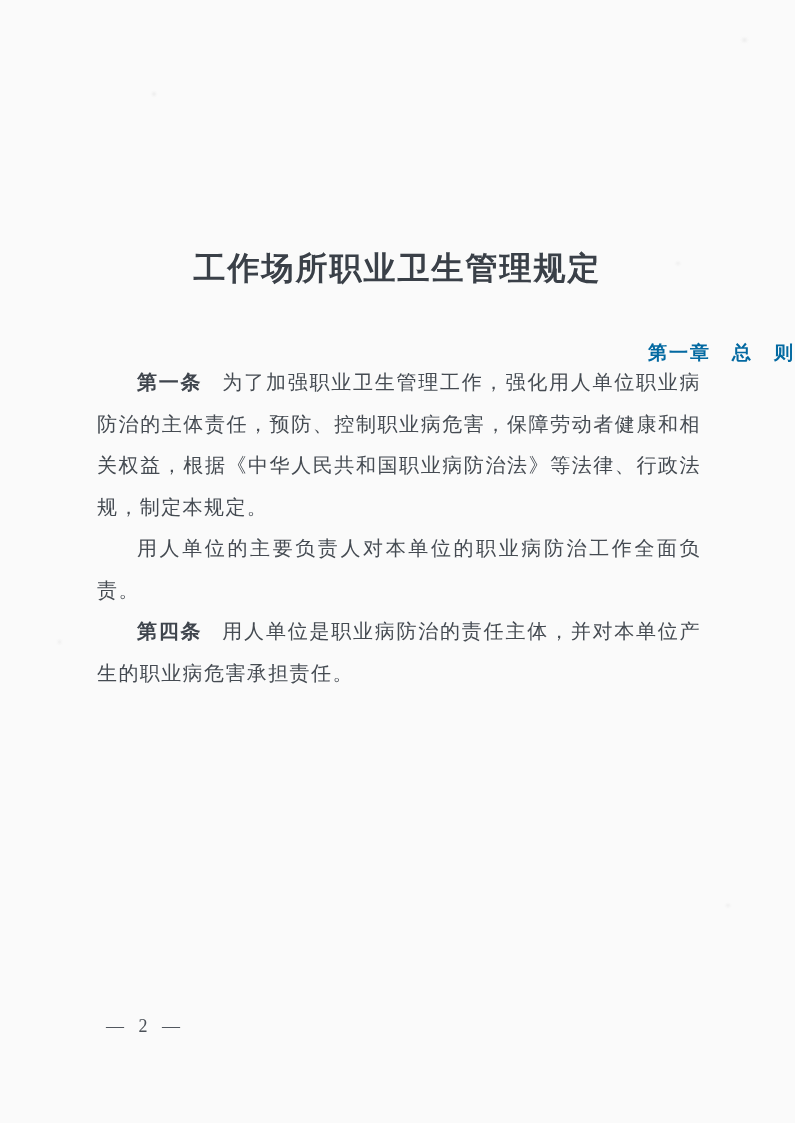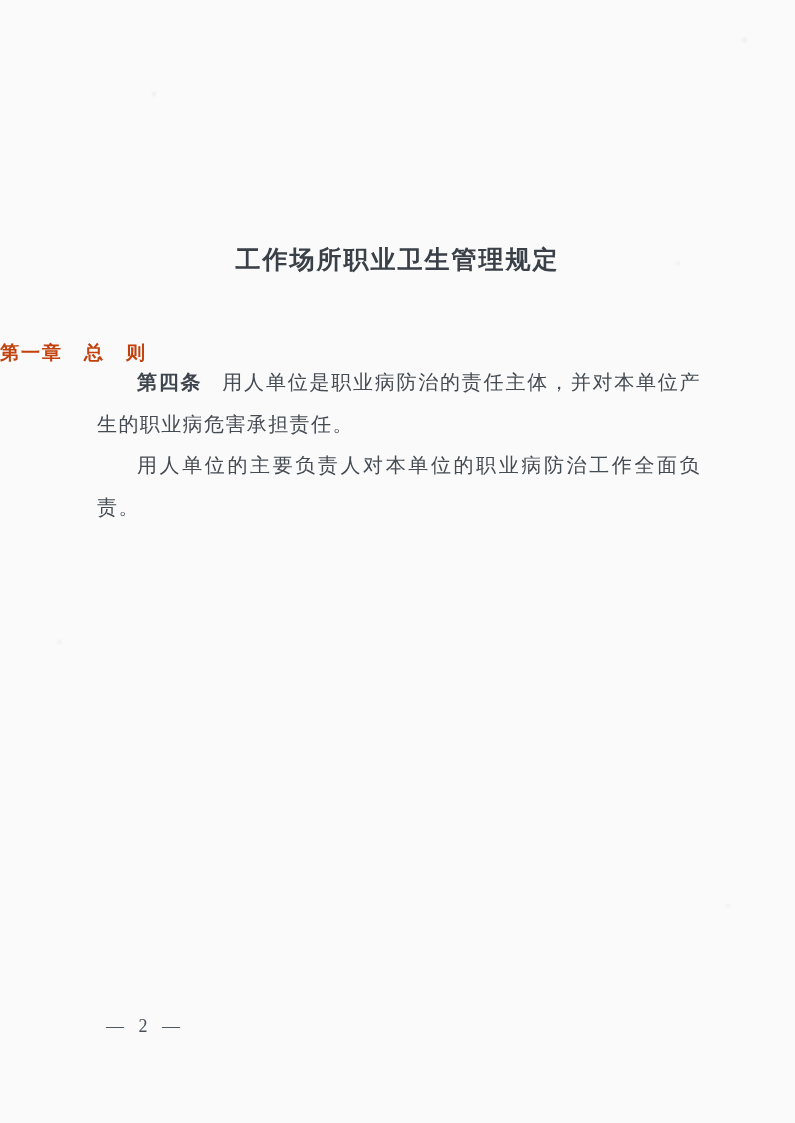--- a/index.html
+++ b/index.html
@@ -23,36 +23,36 @@
     border-radius: 50%;
     background: #ededed;
     filter: blur(1px);
   }
   .doc-title {
     position: absolute;
     top: 226px;
     left: 0;
     right: 0;
     text-align: center;
-    font-size: 25px;
+    font-size: 32px;
     font-weight: bold;
     letter-spacing: 2px;
     color: #3a4048;
     font-family: Liberation Mono, monospace;
   }
   .chapter-heading {
     position: absolute;
     top: 324px;
     left: 0;
     right: 0;
-    text-align: left;
+    text-align: right;
     font-size: 19px;
     font-weight: bold;
     letter-spacing: 2px;
-    color: #c2410c;
+    color: #0369a1;
     font-family: "Liberation Sans", "DejaVu Sans", sans-serif;
   }
   .body-block {
     position: absolute;
     top: 362px;
     left: 97px;
     width: 604px;
     font-size: 20px;
     line-height: 41.5px;
     letter-spacing: 1.4px;
@@ -89,19 +89,20 @@
   <div class="speck" style="left:152px; top:92px; width:4px; height:4px;"></div>
   <div class="speck" style="left:676px; top:262px; width:4px; height:3px;"></div>
   <div class="speck" style="left:58px; top:640px; width:3px; height:4px;"></div>
   <div class="speck" style="left:726px; top:904px; width:4px; height:3px;"></div>
 
   <h1 class="doc-title">工作场所职业卫生管理规定</h1>
 
   <h2 class="chapter-heading">第一章　总　则</h2>
 
   <div class="body-block">
+    <p><b class="article-lead">第一条</b><span>为了加强职业卫生管理工作，强化用人单位职业病防治的主体责任，预防、控制职业病危害，保障劳动者健康和相关权益，根据《中华人民共和国职业病防治法》等法律、行政法规，制定本规定。</span></p>
+    <p><b class="article-lead"></b><span>用人单位的主要负责人对本单位的职业病防治工作全面负责。</span></p>
     <p><b class="article-lead">第四条</b><span>用人单位是职业病防治的责任主体，并对本单位产生的职业病危害承担责任。</span></p>
-    <p><b class="article-lead"></b><span>用人单位的主要负责人对本单位的职业病防治工作全面负责。</span></p>
   </div>
 
   <div class="page-number">— 2 —</div>
 
 </div>
 
 </body></html>

